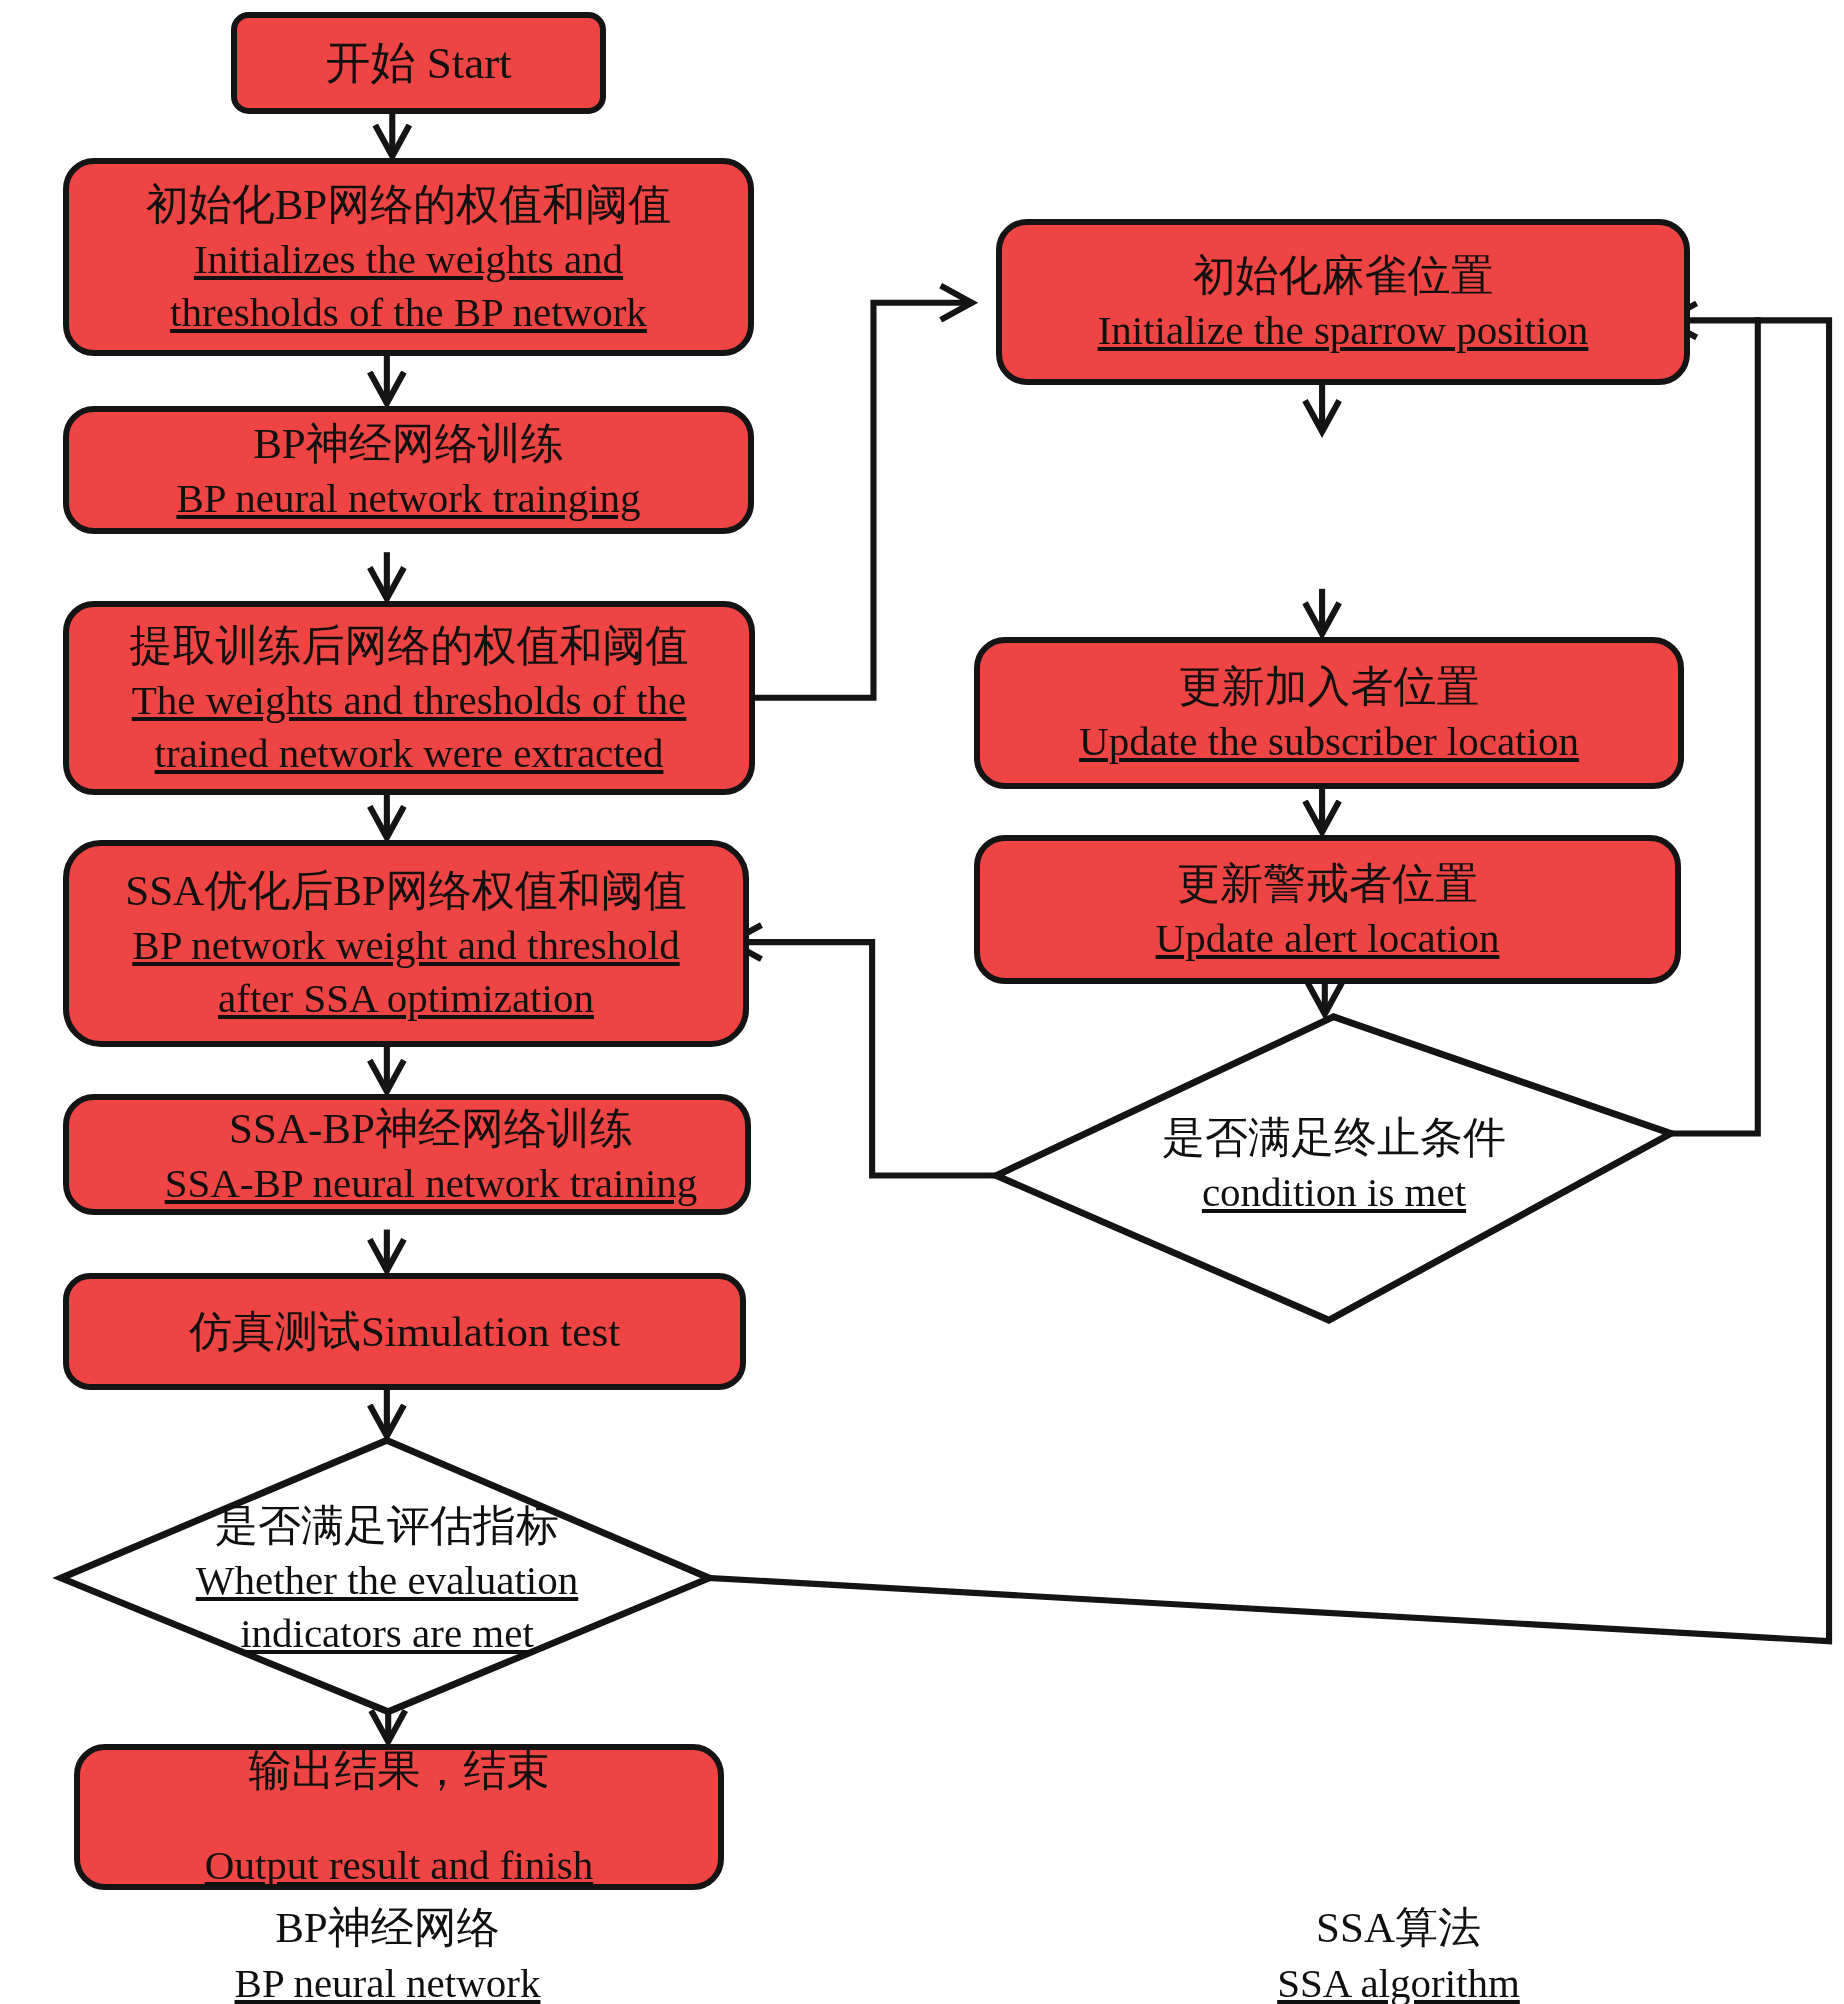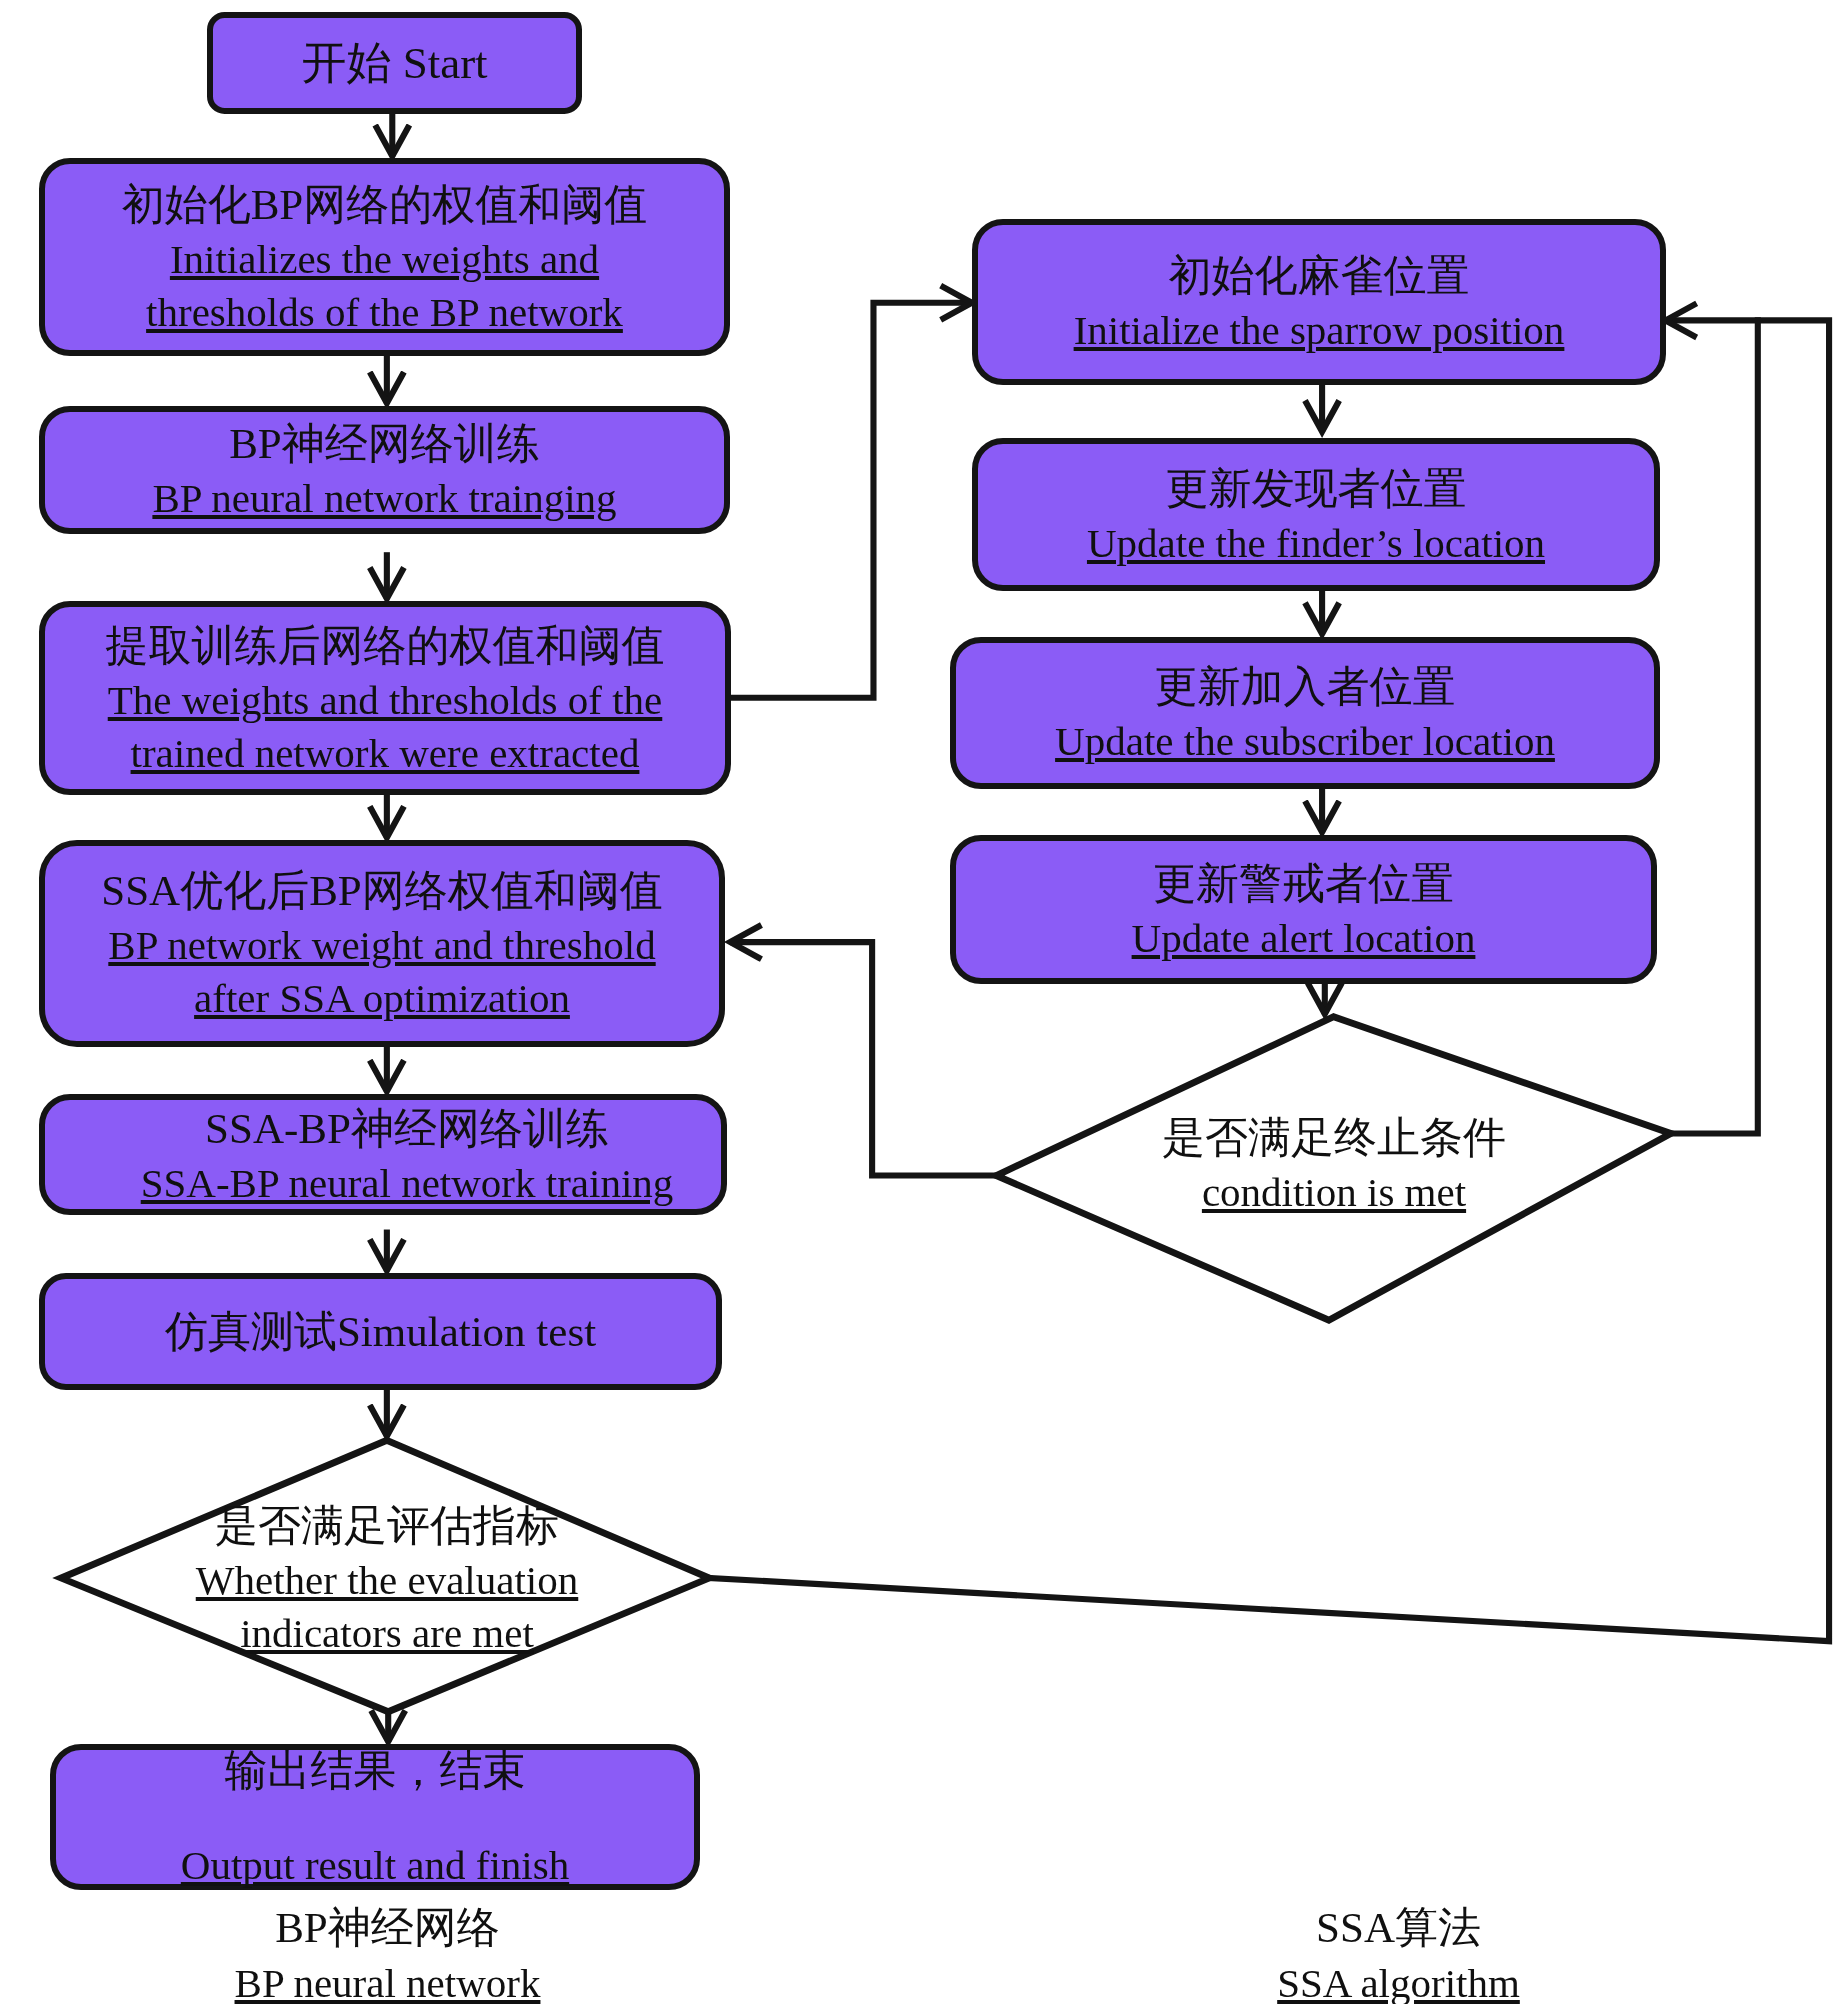--- a/index.html
+++ b/index.html
@@ -23,29 +23,30 @@
     stroke: #141414;
     fill: none;
     stroke-width: 9;
     stroke-linecap: square;
     stroke-linejoin: miter;
   }
   .wires polygon { fill: #ffffff; stroke-width: 10; }
   .node {
     position: absolute;
     box-sizing: border-box;
-    background: #8b5cf6;
+    background: #ef4444;
     border: 6.1px solid #141414;
     border-radius: 31px;
     display: flex;
     flex-direction: column;
     align-items: center;
     justify-content: center;
     text-align: left;
     z-index: 2;
+    margin-left: 24px;
   }
   .dtext {
     position: absolute;
     display: flex;
     flex-direction: column;
     align-items: center;
     justify-content: center;
     text-align: center;
     z-index: 3;
     pointer-events: none;
@@ -145,24 +146,20 @@
   <div class="node" style="left:50px; top:1744px; width:650px; height:146px;gap:40px;">
     <span class="zh">输出结果，结束</span>
     <span class="en">Output result and finish</span>
   </div>
 
   <div class="node" style="left:972px; top:219px; width:694px; height:166px;">
     <span class="zh">初始化麻雀位置</span>
     <span class="en">Initialize the sparrow position</span>
   </div>
 
-  <div class="node" style="left:972px; top:438px; width:688px; height:153px;">
-    <span class="zh">更新发现者位置</span>
-    <span class="en">Update the finder’s location</span>
-  </div>
 
   <div class="node" style="left:950px; top:637px; width:710px; height:152px;">
     <span class="zh">更新加入者位置</span>
     <span class="en">Update the subscriber location</span>
   </div>
 
   <div class="node" style="left:950px; top:835px; width:707px; height:149px;">
     <span class="zh">更新警戒者位置</span>
     <span class="en">Update alert location</span>
   </div>

